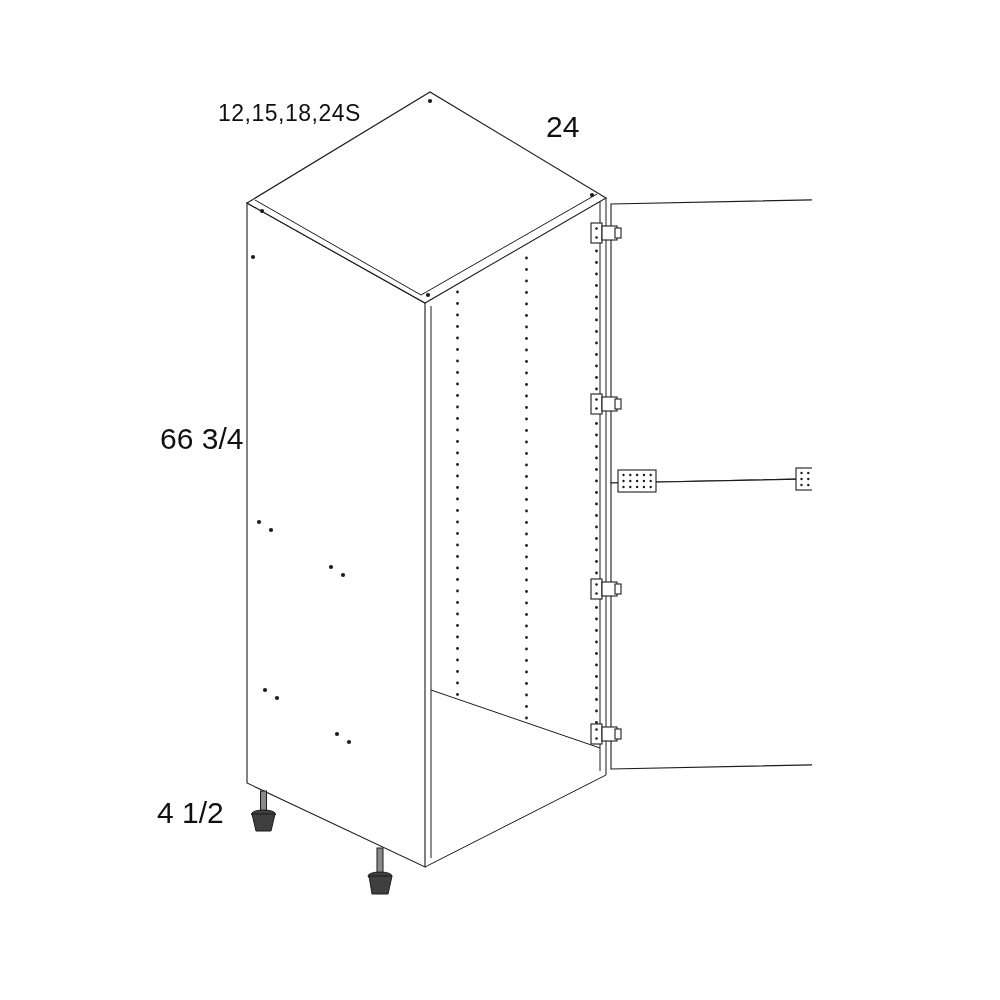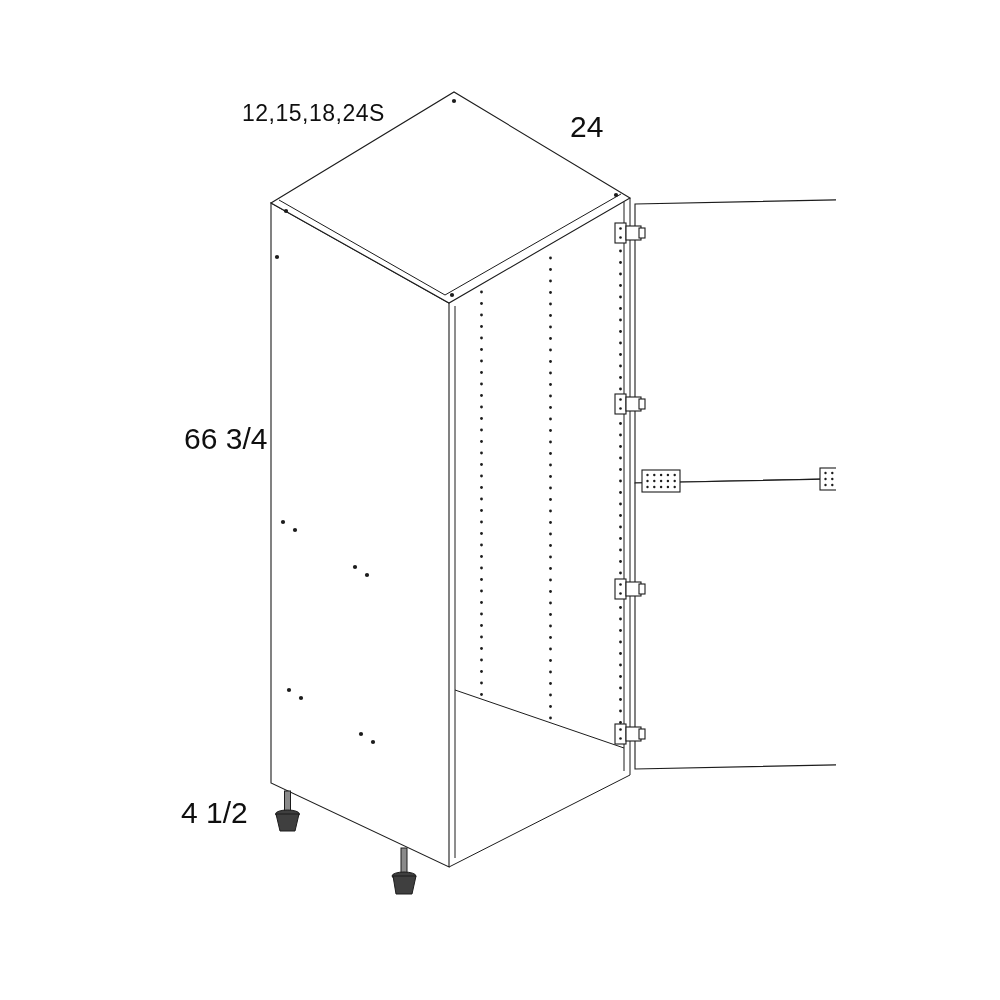--- a/index.html
+++ b/index.html
@@ -1,17 +1,17 @@
 <!DOCTYPE html>
 <html><head>
 <meta charset="utf-8">
 <style>
   html,body{margin:0;padding:0;background:#ffffff;}
   .stage{position:relative;width:812px;height:1000px;background:#ffffff;overflow:hidden;
-         font-family:"Liberation Sans",sans-serif;margin-left:24px;}
+         font-family:"Liberation Sans",sans-serif;}
   svg{display:block;width:1000px;height:1000px;}
   .shape{fill:#ffffff;stroke-width:1.1;}
   .thin{fill:none;stroke-width:1;}
   .dot{fill:#1c1c1c;stroke:none;}
   .label{fill:#0f0f0f;stroke:none;font-family:"Liberation Sans",sans-serif;font-size:30px;}
   .label.small{font-size:23px;letter-spacing:0.5px;}
 </style>
 </head>
 <body>
 

